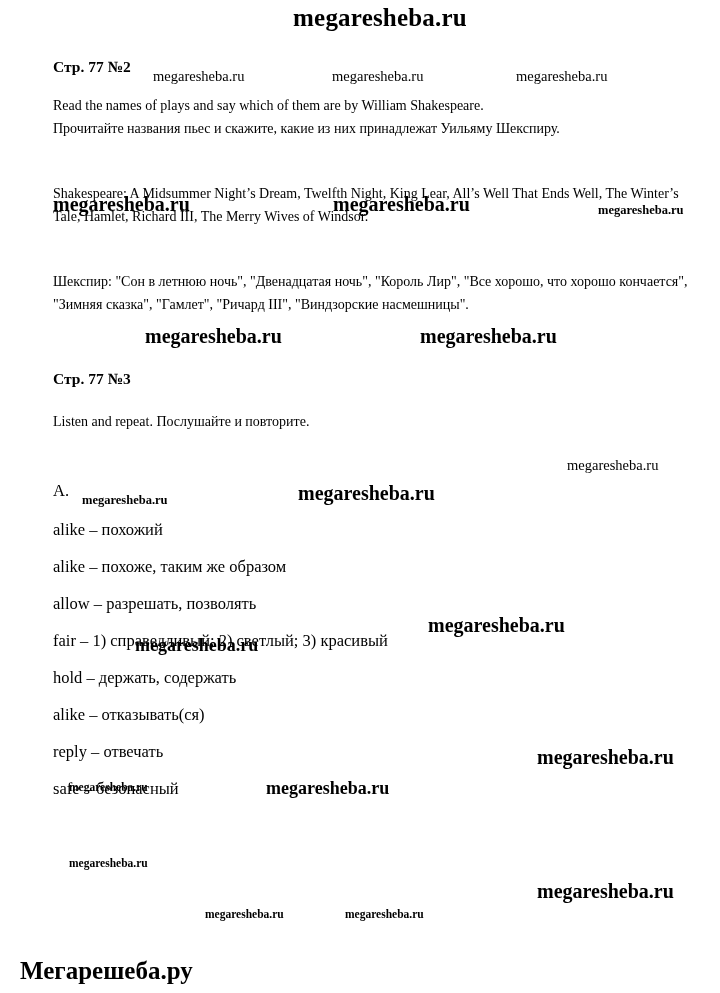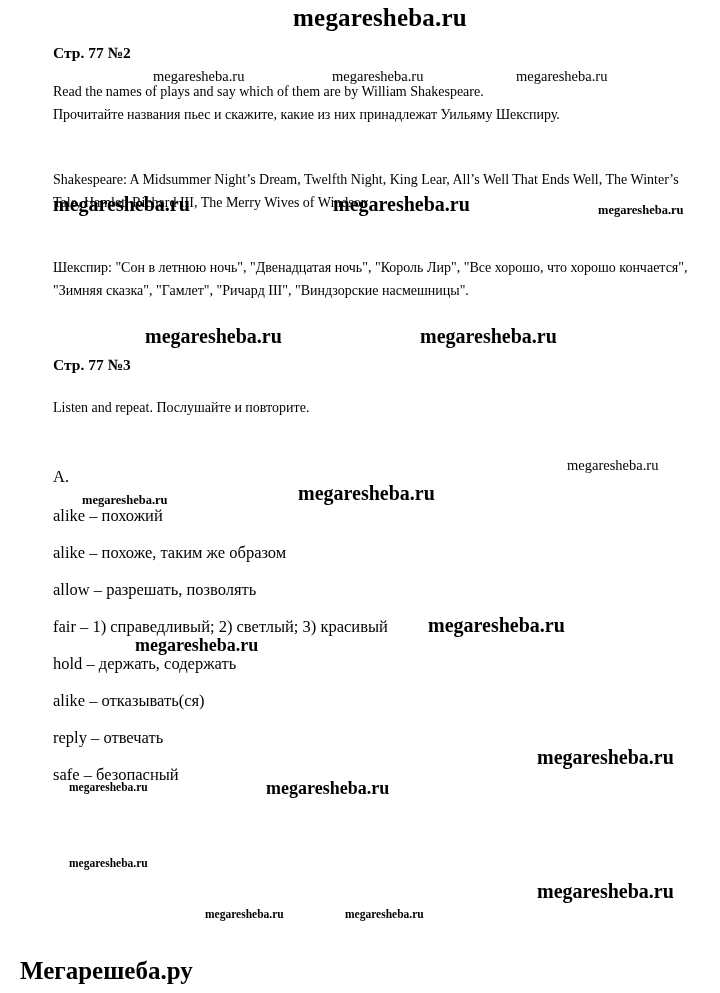--- a/index.html
+++ b/index.html
@@ -40,21 +40,21 @@
     width: 720px;
     text-align: left;
     font-family: "Liberation Serif", serif;
     font-weight: bold;
     font-size: 25px;
     color: #000000;
   }
   .content {
     position: absolute;
     left: 33px;
-    top: 44px;
+    top: 58px;
     width: 650px;
   }
   .task-head {
     font-family: "Liberation Serif", serif;
     font-weight: bold;
     font-size: 15.5px;
     margin: 0;
     padding: 0;
   }
   .para {

